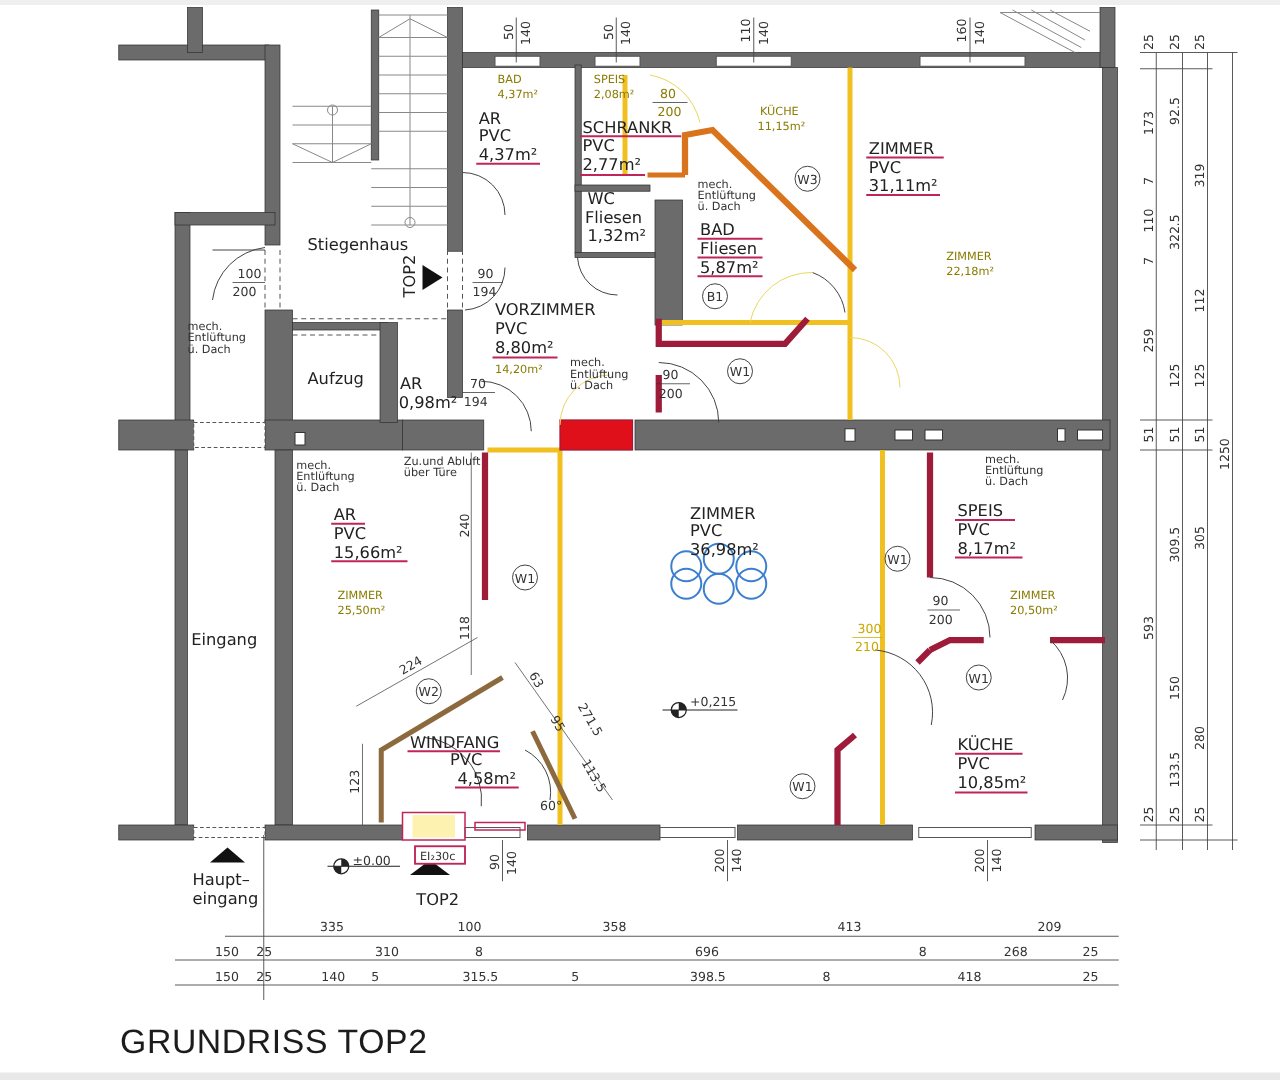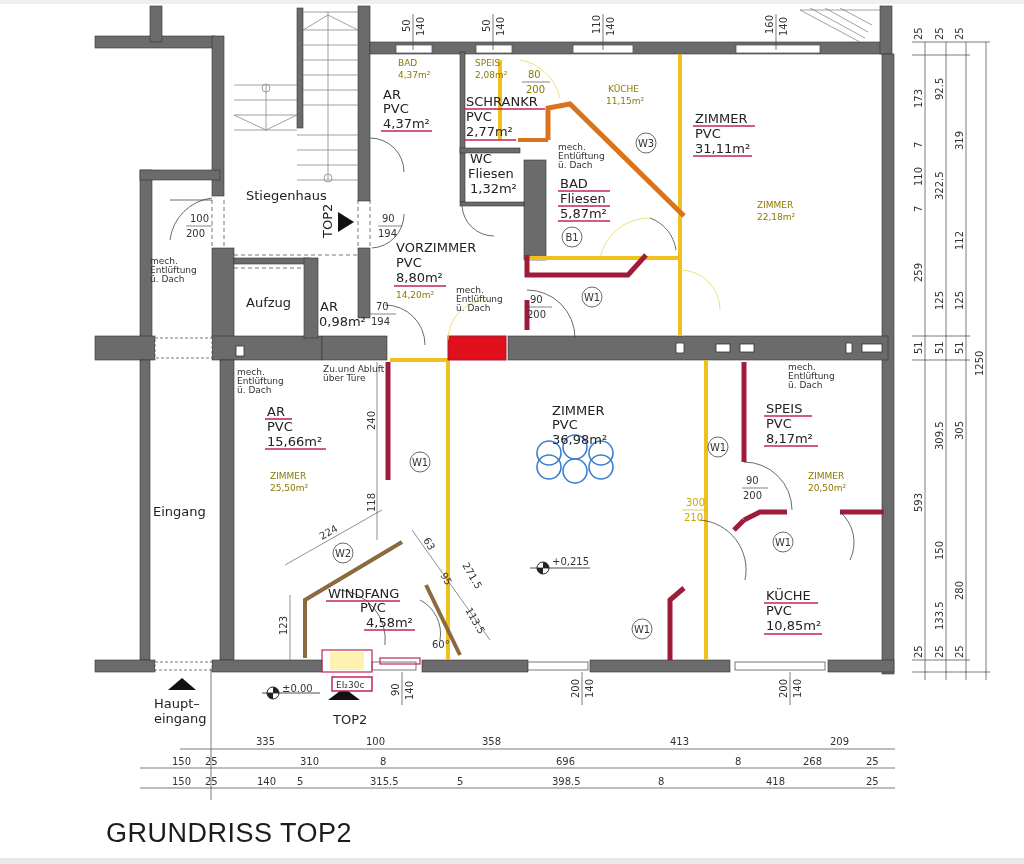--- a/index.html
+++ b/index.html
@@ -3,21 +3,21 @@
 <meta charset="utf-8">
 <style>
   html, body { margin: 0; padding: 0; background: #ffffff; }
   body { width: 1024px; height: 864px; position: relative; overflow: hidden; font-family: "Liberation Sans", sans-serif; }
   #plan { position: absolute; left: 0; top: 0; width: 1024px; height: 864px; }
   .lbl { font-family: "DejaVu Sans", sans-serif; font-size: 13px; fill: #222; }
   .lbl-sm { font-family: "DejaVu Sans", sans-serif; font-size: 10px; fill: #333; }
   .lbl-xs { font-family: "DejaVu Sans", sans-serif; font-size: 9px; fill: #333; }
   .lbl-old { font-family: "DejaVu Sans", sans-serif; font-size: 9px; fill: #8a7a00; }
   .dim { font-family: "DejaVu Sans", sans-serif; font-size: 10px; fill: #333; }
-  .title { position: absolute; left: 96px; top: 818px; font-size: 27px; color: #1c1c1c; letter-spacing: 0.5px; font-family: "Liberation Sans", sans-serif; margin-left: 10px; }
+  .title { position: absolute; left: 96px; top: 818px; font-size: 27px; color: #1c1c1c; letter-spacing: 0.5px; font-family: "Liberation Sans", sans-serif; }
   .bottom-bar { position: absolute; left: 0; top: 858px; width: 1024px; height: 6px; background: #e8e8e8; }
   .top-bar { position: absolute; left: 0; top: 0; width: 1024px; height: 4px; background: #efefef; }
 </style>
 </head>
 <body>
 
 <div class="top-bar"></div>
 
 <svg id="plan" viewBox="0 0 1024 864" xmlns="http://www.w3.org/2000/svg">
 

